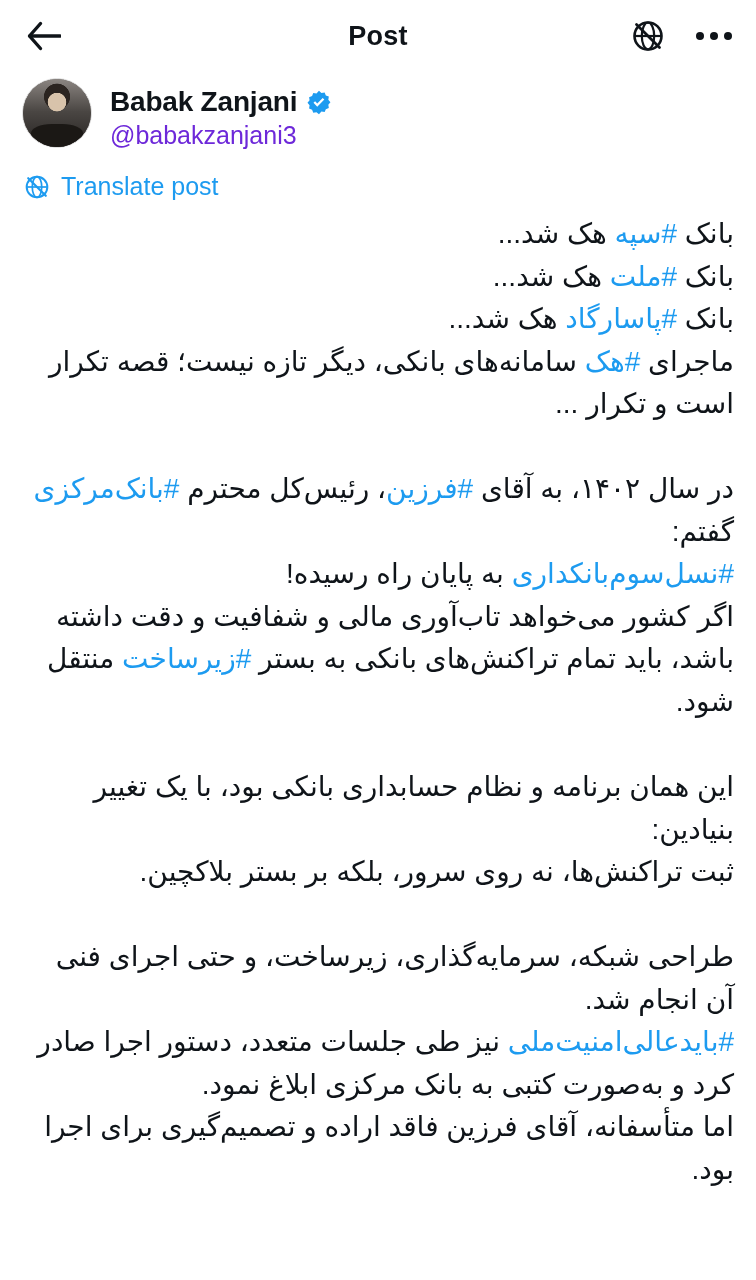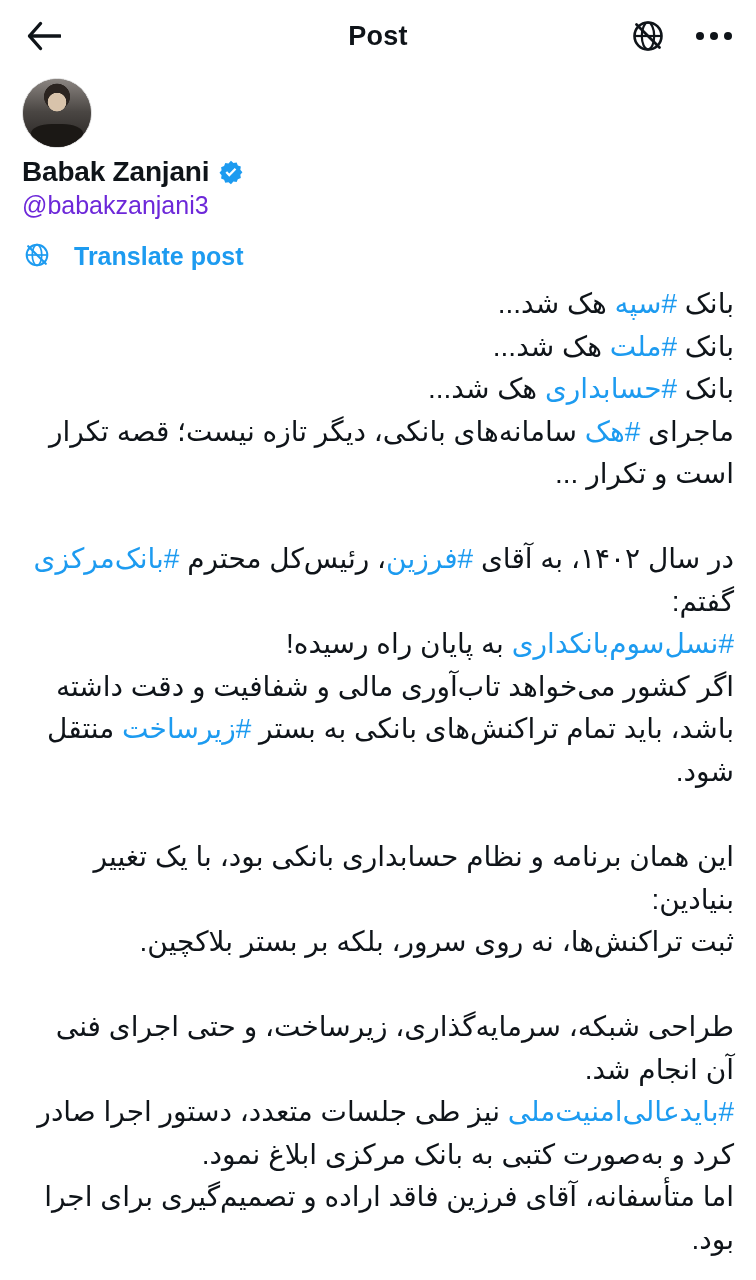--- a/index.html
+++ b/index.html
@@ -64,21 +64,21 @@
     width: 8px; height: 8px; border-radius: 50%;
     background: #0f1419;
     display: block;
   }
 
   
   .author-row {
     display: flex;
     align-items: flex-start;
     padding: 6px 22px 0 22px;
-    flex-direction: column;
+    gap: 18px;
   }
   .avatar {
     width: 70px; height: 70px;
     border-radius: 50%;
     overflow: hidden;
     flex: none;
     background: #6e6a66;
     position: relative;
     border: 1px solid #e3e3e3;
     cursor: pointer;
@@ -135,24 +135,24 @@
     font-size: 23px;
     font-weight: bold;
     padding: 14px 30px;
     cursor: pointer;
     font-family: inherit;
   }
 
   
   .translate-row {
     display: flex;
-    gap: 24px;
+    align-items: center;
+    gap: 11px;
     padding: 22px 24px 6px 24px;
     cursor: pointer;
-    font-weight: bold;
   }
   .translate-label {
     color: #1d9bf0;
     font-size: 25px;
   }
 
   
   .post-body {
     direction: rtl;
     text-align: right;
@@ -221,21 +221,21 @@
       <circle cx="17" cy="17" r="13.5" fill="none" stroke="#1d9bf0" stroke-width="2.6"></circle>
       <ellipse cx="17" cy="17" rx="6.2" ry="13.5" fill="none" stroke="#1d9bf0" stroke-width="2.2"></ellipse>
       <path d="M4 17 H30" stroke="#1d9bf0" stroke-width="2.2" fill="none"></path>
       <path d="M5.5 5.5 L28.5 28.5" stroke="#1d9bf0" stroke-width="2.8" stroke-linecap="round"></path>
     </svg>
     <span class="translate-label">Translate post</span>
   </div>
 
   <div class="post-body" id="post-body"><span>بانک </span><span class="hash">#سپه</span><span> هک شد...
 </span><span>بانک </span><span class="hash">#ملت</span><span> هک شد...
-</span><span>بانک </span><span class="hash">#حسابداری</span><span> هک شد...
+</span><span>بانک </span><span class="hash">#پاسارگاد</span><span> هک شد...
 </span><span>ماجرای </span><span class="hash">#هک</span><span> سامانه‌های بانکی، دیگر تازه نیست؛ قصه تکرار است و تکرار ...
 
 </span><span>در سال ۱۴۰۲، به آقای </span><span class="hash">#فرزین</span><span>، رئیس‌کل محترم </span><span class="hash">#بانک‌مرکزی</span><span> گفتم:
 </span><span class="hash">#نسل‌سوم‌بانکداری</span><span> به پایان راه رسیده!
 </span><span>اگر کشور می‌خواهد تاب‌آوری مالی و شفافیت و دقت داشته باشد، باید تمام تراکنش‌های بانکی به بستر </span><span class="hash">#زیرساخت</span><span> منتقل شود.
 
 </span><span>این همان برنامه و نظام حسابداری بانکی بود، با یک تغییر بنیادین:
 ثبت تراکنش‌ها، نه روی سرور، بلکه بر بستر بلاکچین.
 
 </span><span>طراحی شبکه، سرمایه‌گذاری، زیرساخت، و حتی اجرای فنی آن انجام شد.

